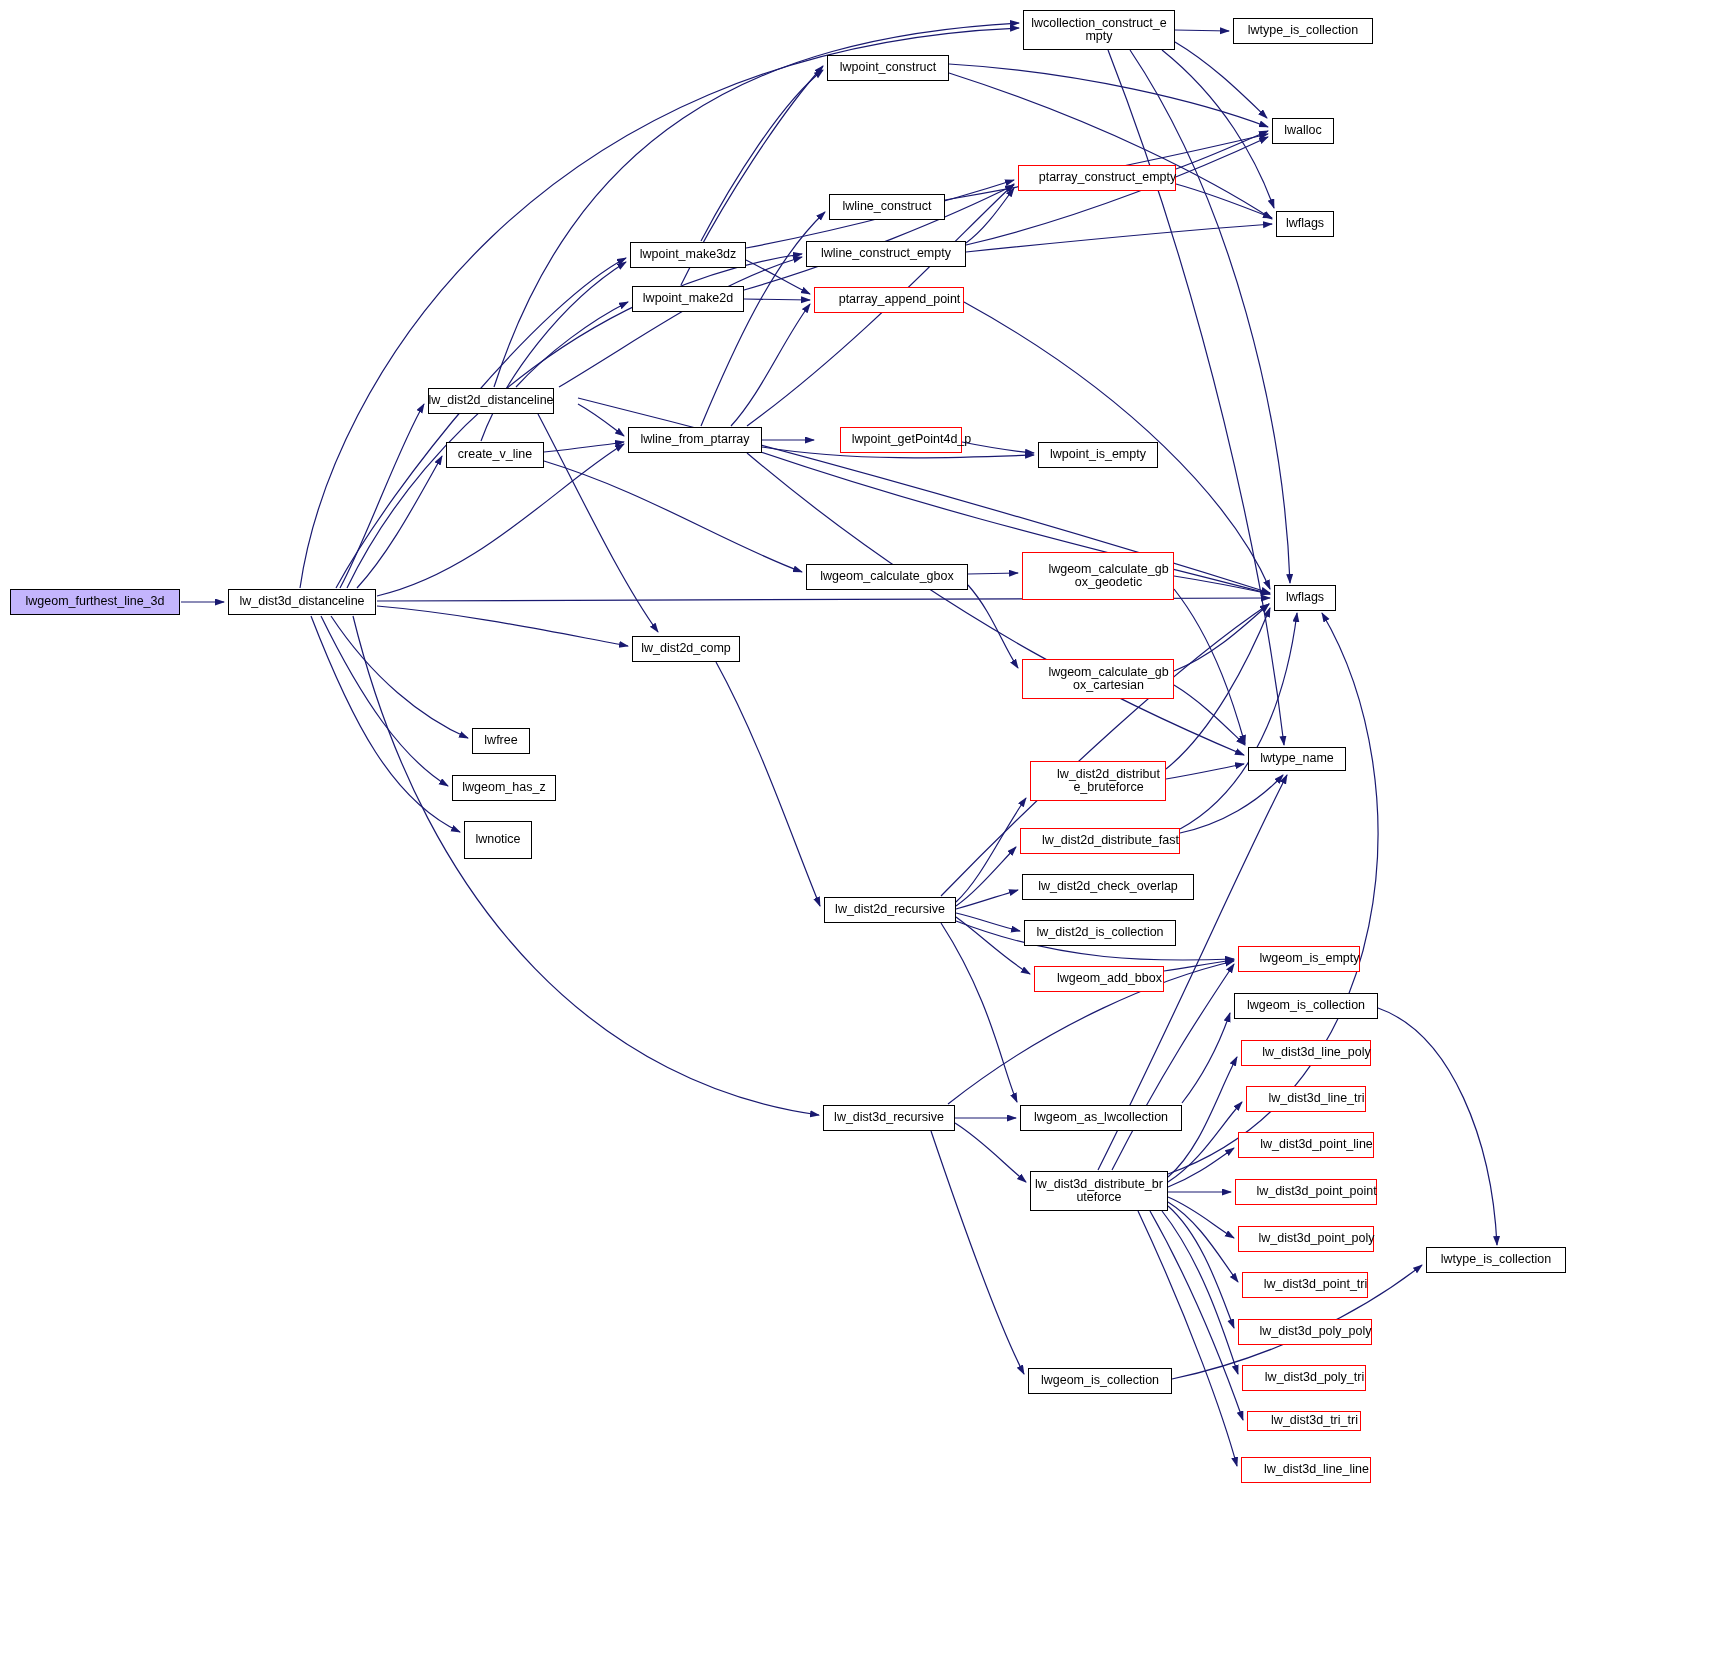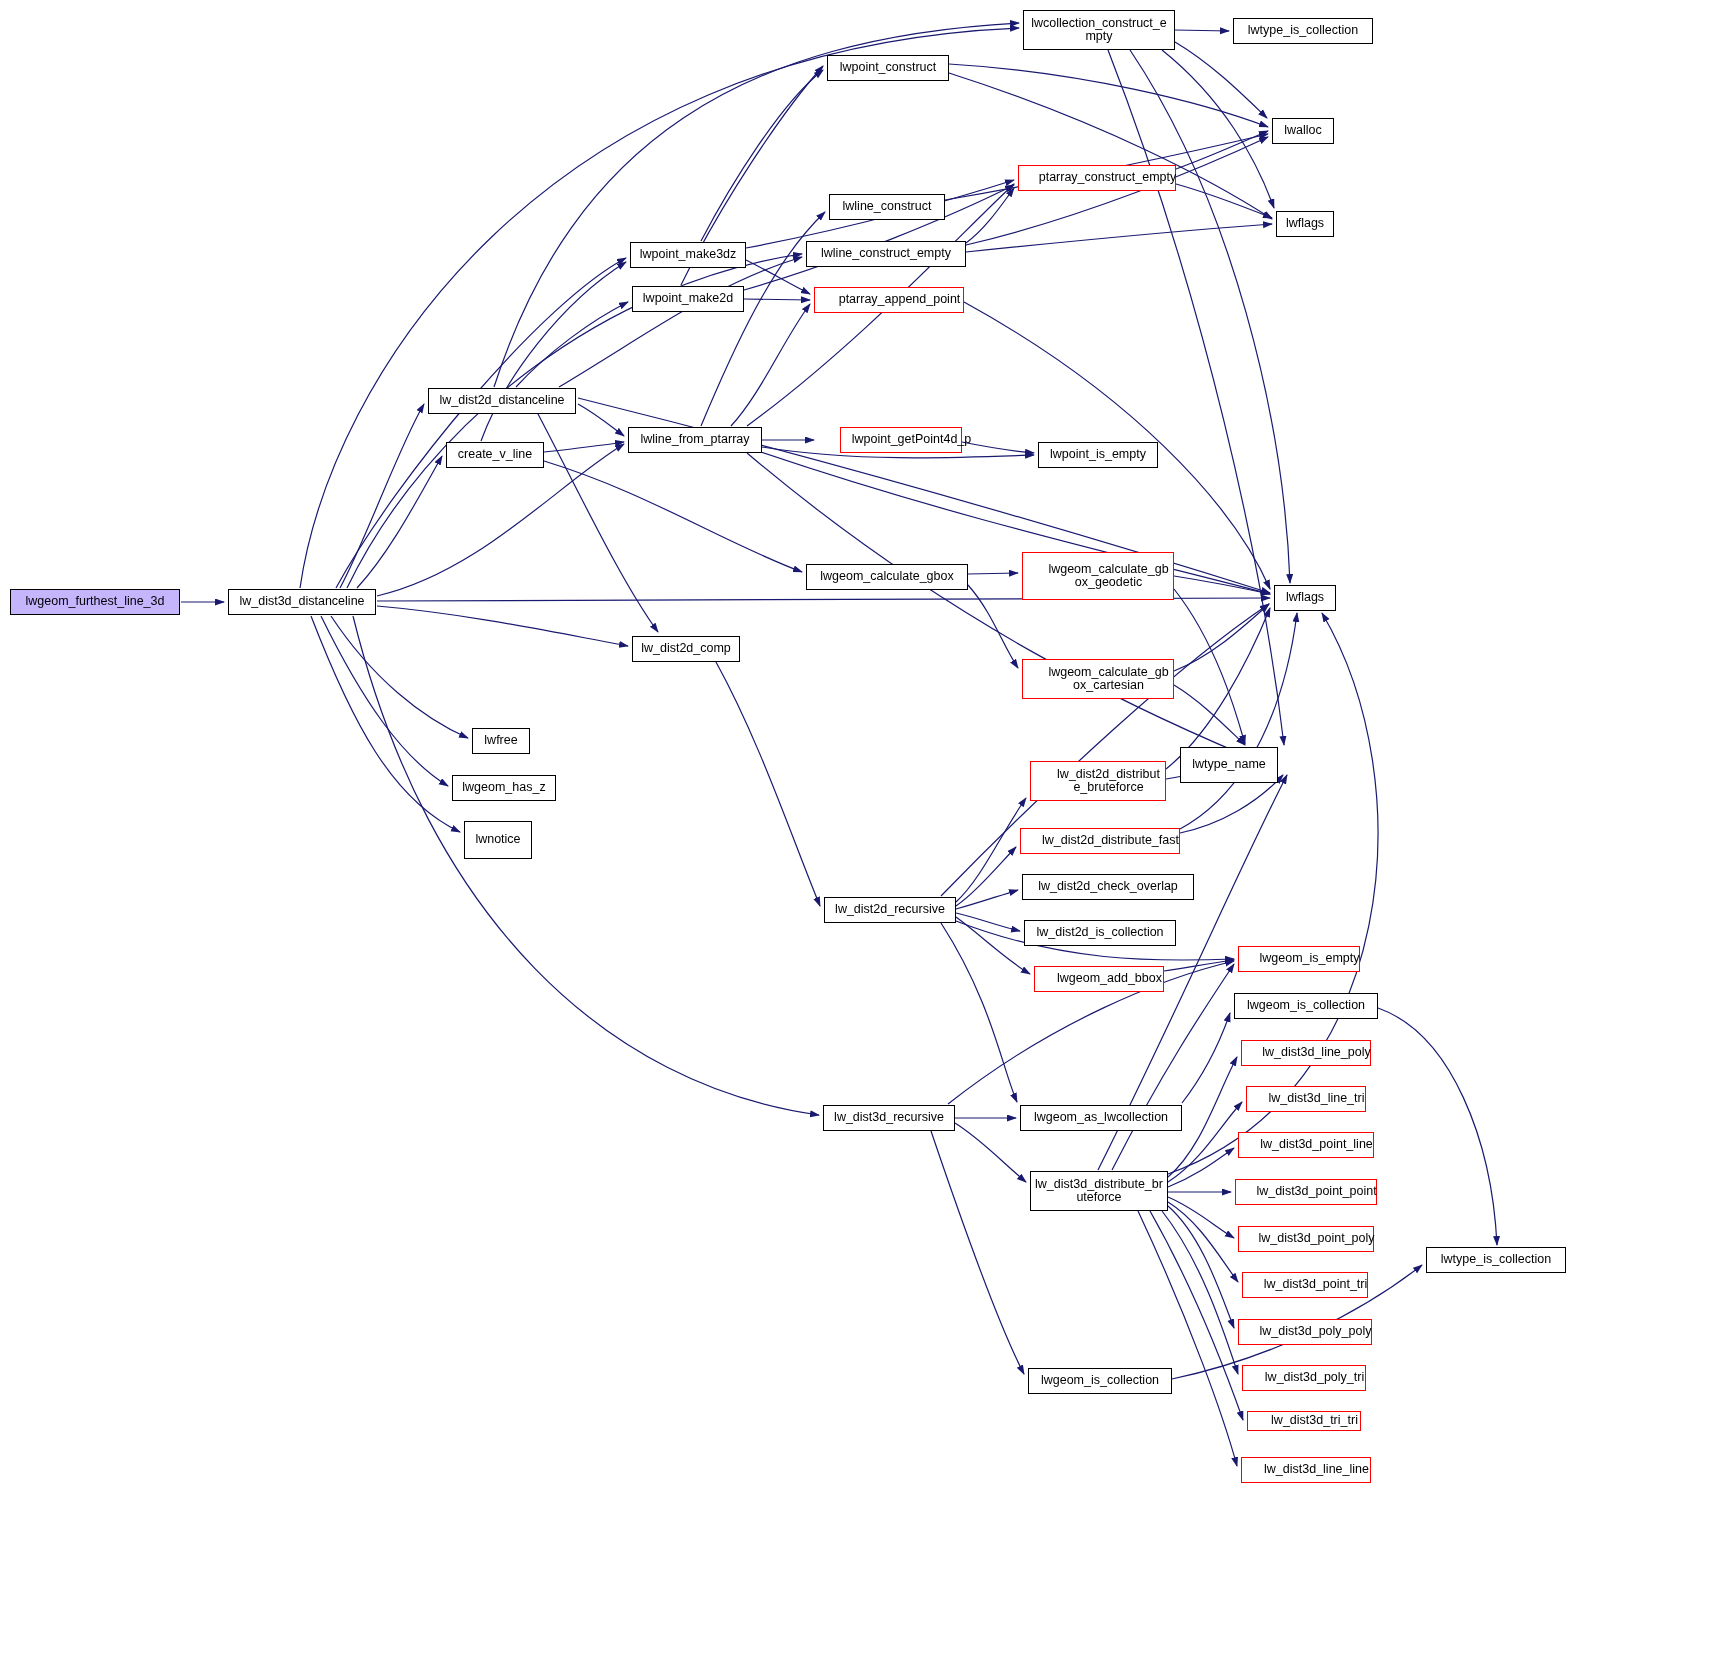--- a/index.html
+++ b/index.html
@@ -131,34 +131,34 @@
   <div class="node" style="left:1233px;top:18px;width:140px;height:26px">lwtype_is_collection</div>
   <div class="node" style="left:827px;top:55px;width:122px;height:26px">lwpoint_construct</div>
   <div class="node" style="left:1272px;top:118px;width:62px;height:26px">lwalloc</div>
   <div class="node red" style="left:1018px;top:165px;width:158px;height:26px">ptarray_construct_empty</div>
   <div class="node" style="left:1276px;top:211px;width:58px;height:26px">lwflags</div>
   <div class="node" style="left:829px;top:194px;width:116px;height:26px">lwline_construct</div>
   <div class="node" style="left:630px;top:242px;width:116px;height:26px">lwpoint_make3dz</div>
   <div class="node" style="left:806px;top:241px;width:160px;height:26px">lwline_construct_empty</div>
   <div class="node" style="left:632px;top:286px;width:112px;height:26px">lwpoint_make2d</div>
   <div class="node red" style="left:814px;top:287px;width:150px;height:26px">ptarray_append_point</div>
-  <div class="node" style="left:428px;top:388px;width:148px;height:26px">lw_dist2d_distanceline</div>
+  <div class="node" style="left:428px;top:388px;width:126px;height:26px">lw_dist2d_distanceline</div>
   <div class="node" style="left:628px;top:427px;width:134px;height:26px">lwline_from_ptarray</div>
   <div class="node red" style="left:840px;top:427px;width:122px;height:26px">lwpoint_getPoint4d_p</div>
   <div class="node" style="left:1038px;top:442px;width:120px;height:26px">lwpoint_is_empty</div>
   <div class="node" style="left:446px;top:442px;width:98px;height:26px">create_v_line</div>
   <div class="node" style="left:806px;top:564px;width:162px;height:26px">lwgeom_calculate_gbox</div>
   <div class="node red wrap2" style="left:1022px;top:552px;width:152px;height:48px">lwgeom_calculate_gbox_geodetic</div>
   <div class="node" style="left:1274px;top:585px;width:62px;height:26px">lwflags</div>
   <div class="node red wrap2" style="left:1022px;top:659px;width:152px;height:40px">lwgeom_calculate_gbox_cartesian</div>
   <div class="node" style="left:632px;top:636px;width:108px;height:26px">lw_dist2d_comp</div>
   <div class="node" style="left:472px;top:728px;width:58px;height:26px">lwfree</div>
   <div class="node" style="left:452px;top:775px;width:104px;height:26px">lwgeom_has_z</div>
   <div class="node" style="left:464px;top:821px;width:68px;height:38px">lwnotice</div>
-  <div class="node" style="left:1180px;top:747px;width:98px;height:36px">lwtype_name</div>
+  <div class="node" style="left:1248px;top:747px;width:98px;height:24px">lwtype_name</div>
   <div class="node red wrap2" style="left:1030px;top:761px;width:136px;height:40px">lw_dist2d_distribute_bruteforce</div>
   <div class="node red" style="left:1020px;top:828px;width:160px;height:26px">lw_dist2d_distribute_fast</div>
   <div class="node" style="left:1022px;top:874px;width:172px;height:26px">lw_dist2d_check_overlap</div>
   <div class="node" style="left:824px;top:897px;width:132px;height:26px">lw_dist2d_recursive</div>
   <div class="node" style="left:1024px;top:920px;width:152px;height:26px">lw_dist2d_is_collection</div>
   <div class="node red" style="left:1034px;top:966px;width:130px;height:26px">lwgeom_add_bbox</div>
   <div class="node red" style="left:1238px;top:946px;width:122px;height:26px">lwgeom_is_empty</div>
   <div class="node" style="left:1234px;top:993px;width:144px;height:26px">lwgeom_is_collection</div>
   <div class="node red" style="left:1241px;top:1040px;width:130px;height:26px">lw_dist3d_line_poly</div>
   <div class="node red" style="left:1246px;top:1086px;width:120px;height:26px">lw_dist3d_line_tri</div>

